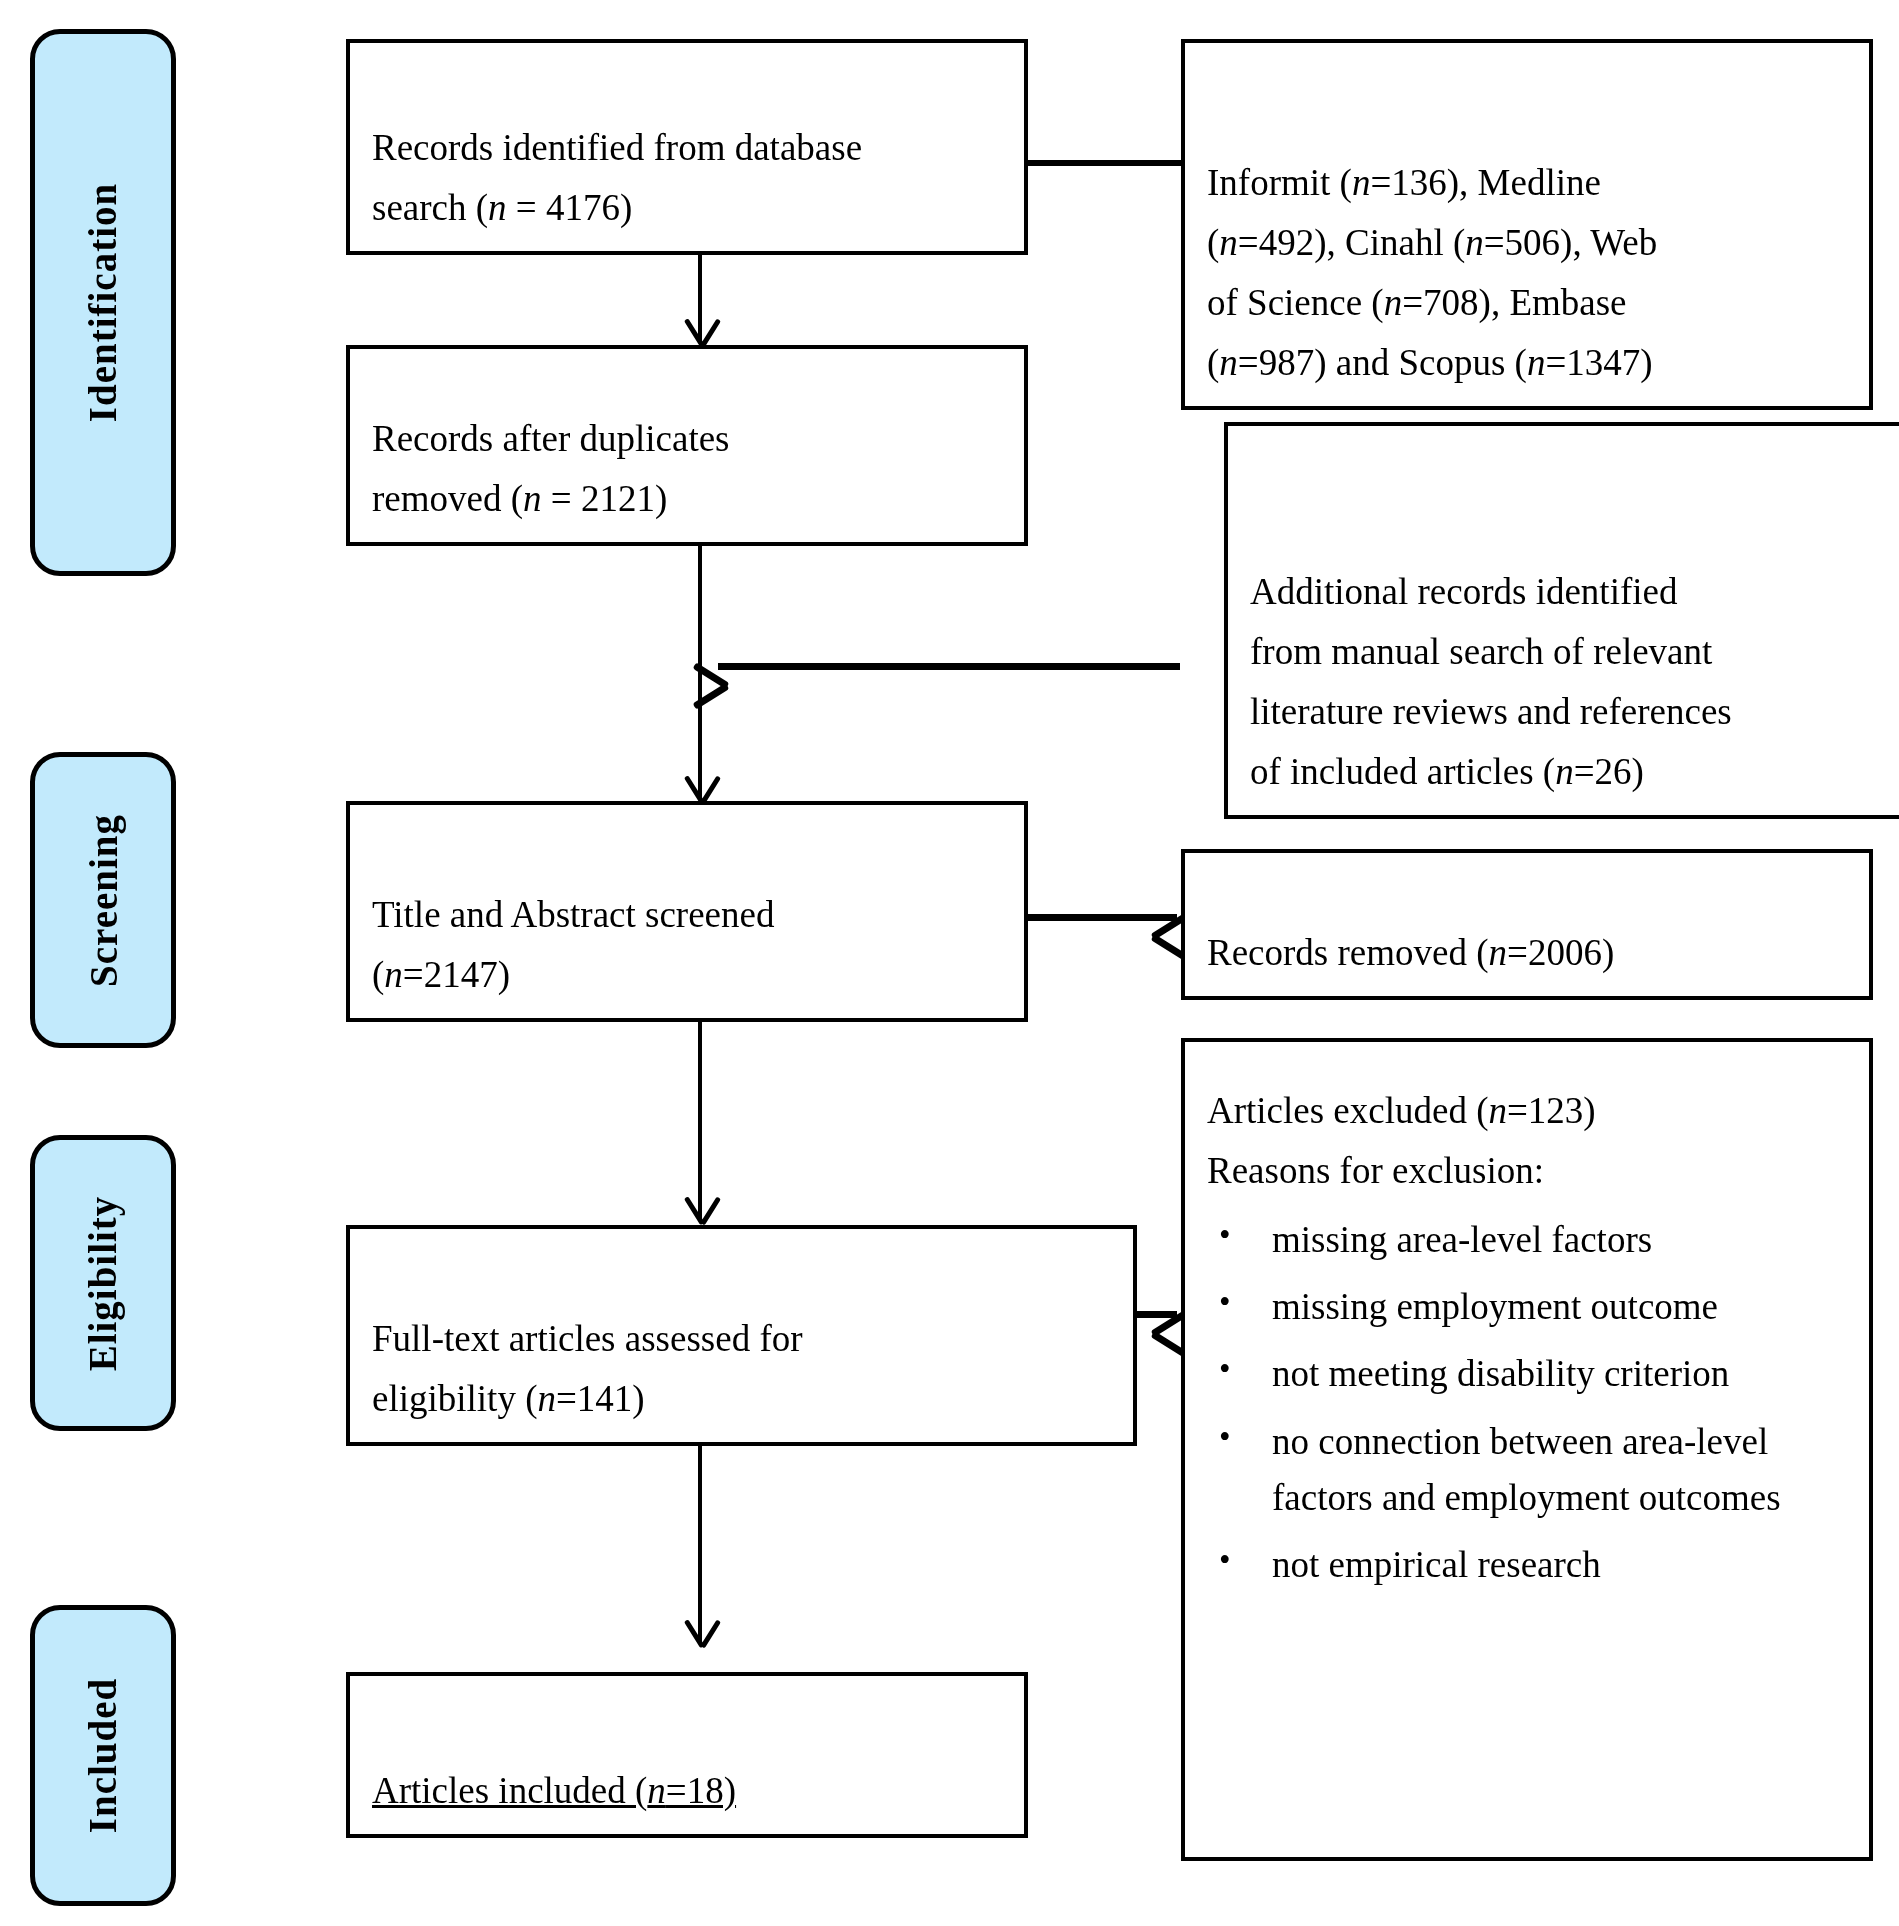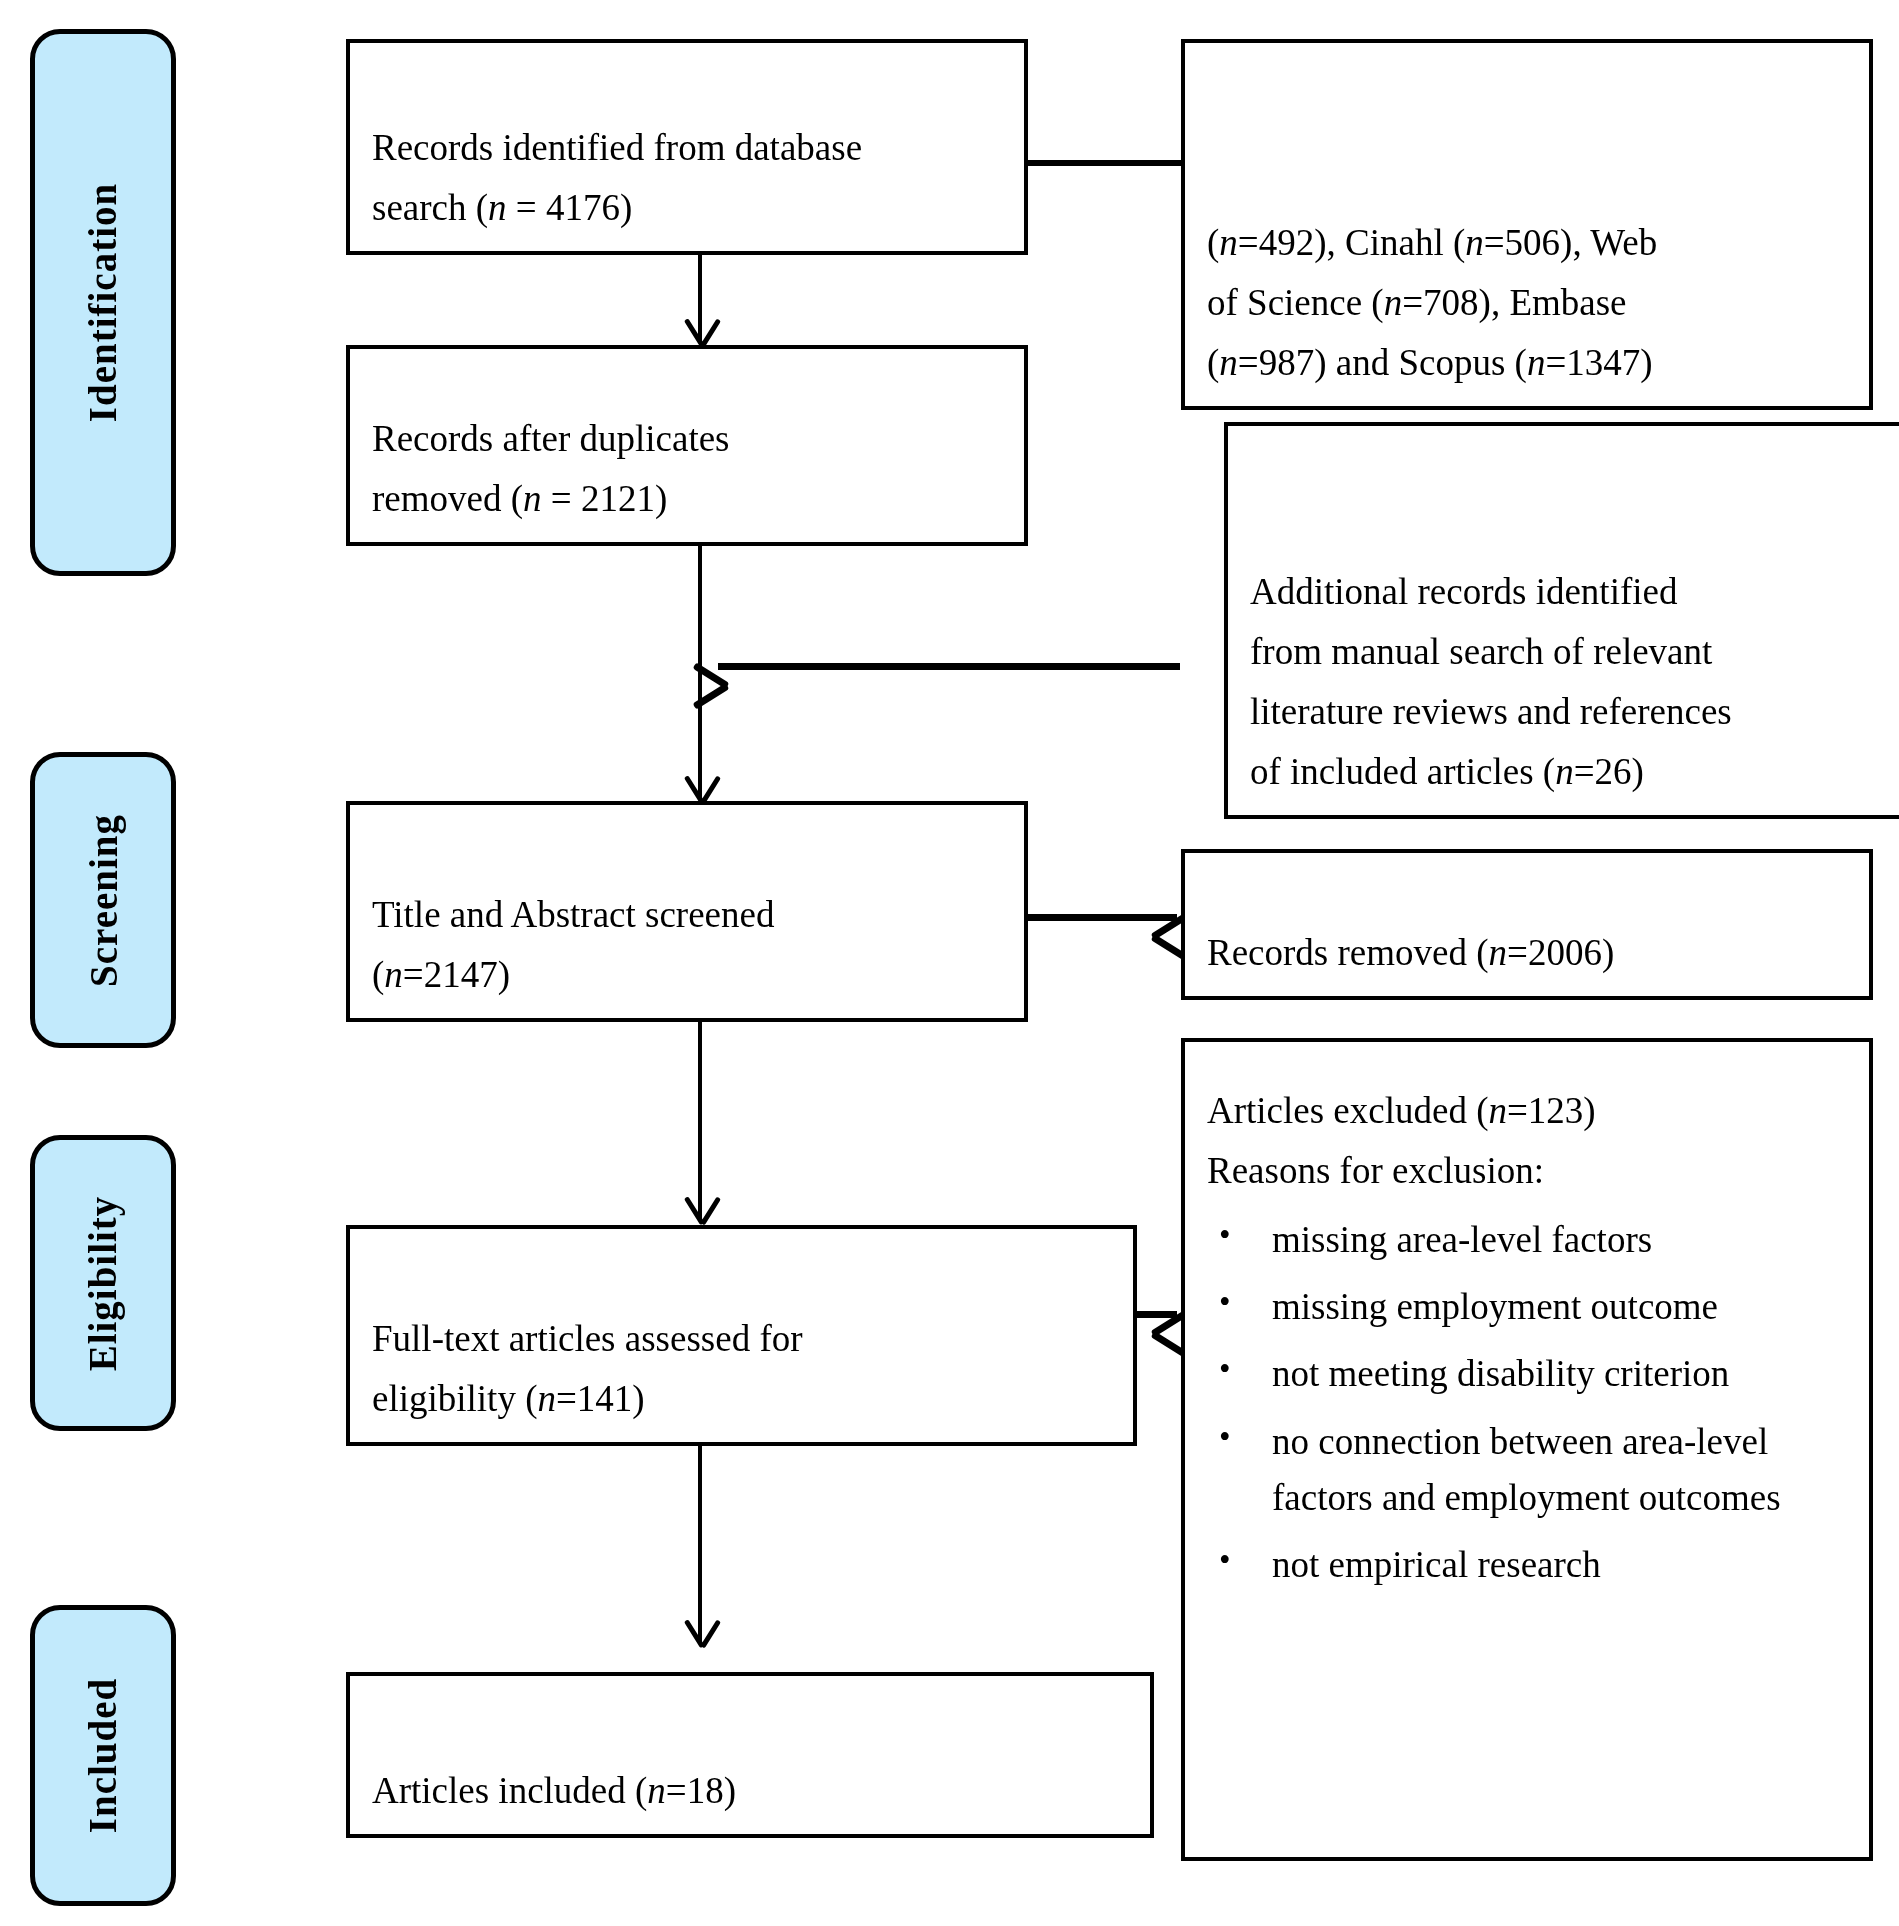--- a/index.html
+++ b/index.html
@@ -222,25 +222,26 @@
   <div class="flow-box" style="left:346px; top:801px; width:682px; height:221px;">
     <p>Title and Abstract screened</p>
     <p><span>(</span><em class="n">n</em><span>=2147)</span></p>
   </div>
 
   <div class="flow-box" style="left:346px; top:1225px; width:791px; height:221px;">
     <p>Full-text articles assessed for</p>
     <p><span>eligibility (</span><em class="n">n</em><span>=141)</span></p>
   </div>
 
-  <div class="flow-box" style="left:346px; top:1672px; width:808px; height:166px;">
+  <div class="flow-box" style="left:346px; top:1672px; width:682px; height:166px;text-decoration:underline;">
     <p><span>Articles included (</span><em class="n">n</em><span>=18)</span></p>
   </div>
 
   <div class="flow-box justified" style="left:1181px; top:39px; width:692px; height:371px;">
+    <p><span>Informit   (</span><em class="n">n</em><span>=136),   Medline</span></p>
     <p><span>(</span><em class="n">n</em><span>=492), Cinahl (</span><em class="n">n</em><span>=506), Web</span></p>
     <p><span>of  Science  (</span><em class="n">n</em><span>=708),  Embase</span></p>
     <p class="last-line"><span>(</span><em class="n">n</em><span>=987) and Scopus (</span><em class="n">n</em><span>=1347)</span></p>
   </div>
 
   <div class="flow-box" style="left:1181px; top:422px; width:692px; height:397px;margin-left:43px;">
     <p>Additional   records   identified</p>
     <p>from  manual  search  of  relevant</p>
     <p>literature reviews and references</p>
     <p><span>of included articles (</span><em class="n">n</em><span>=26)</span></p>

